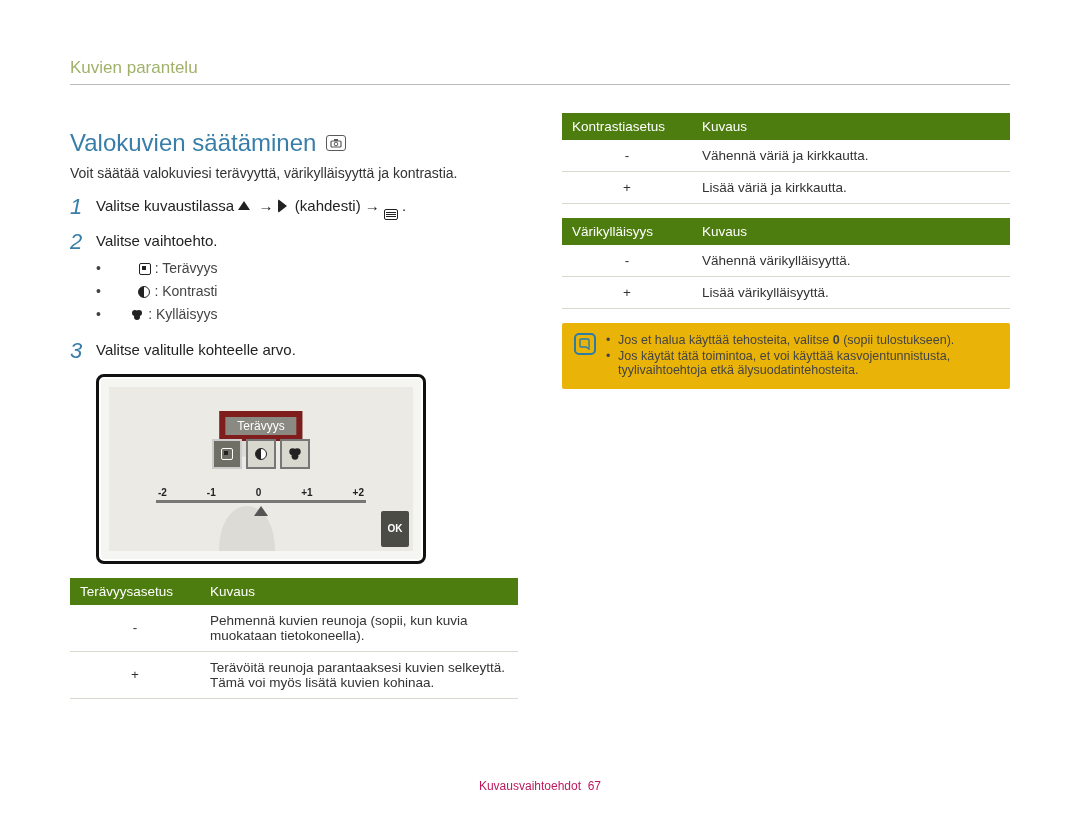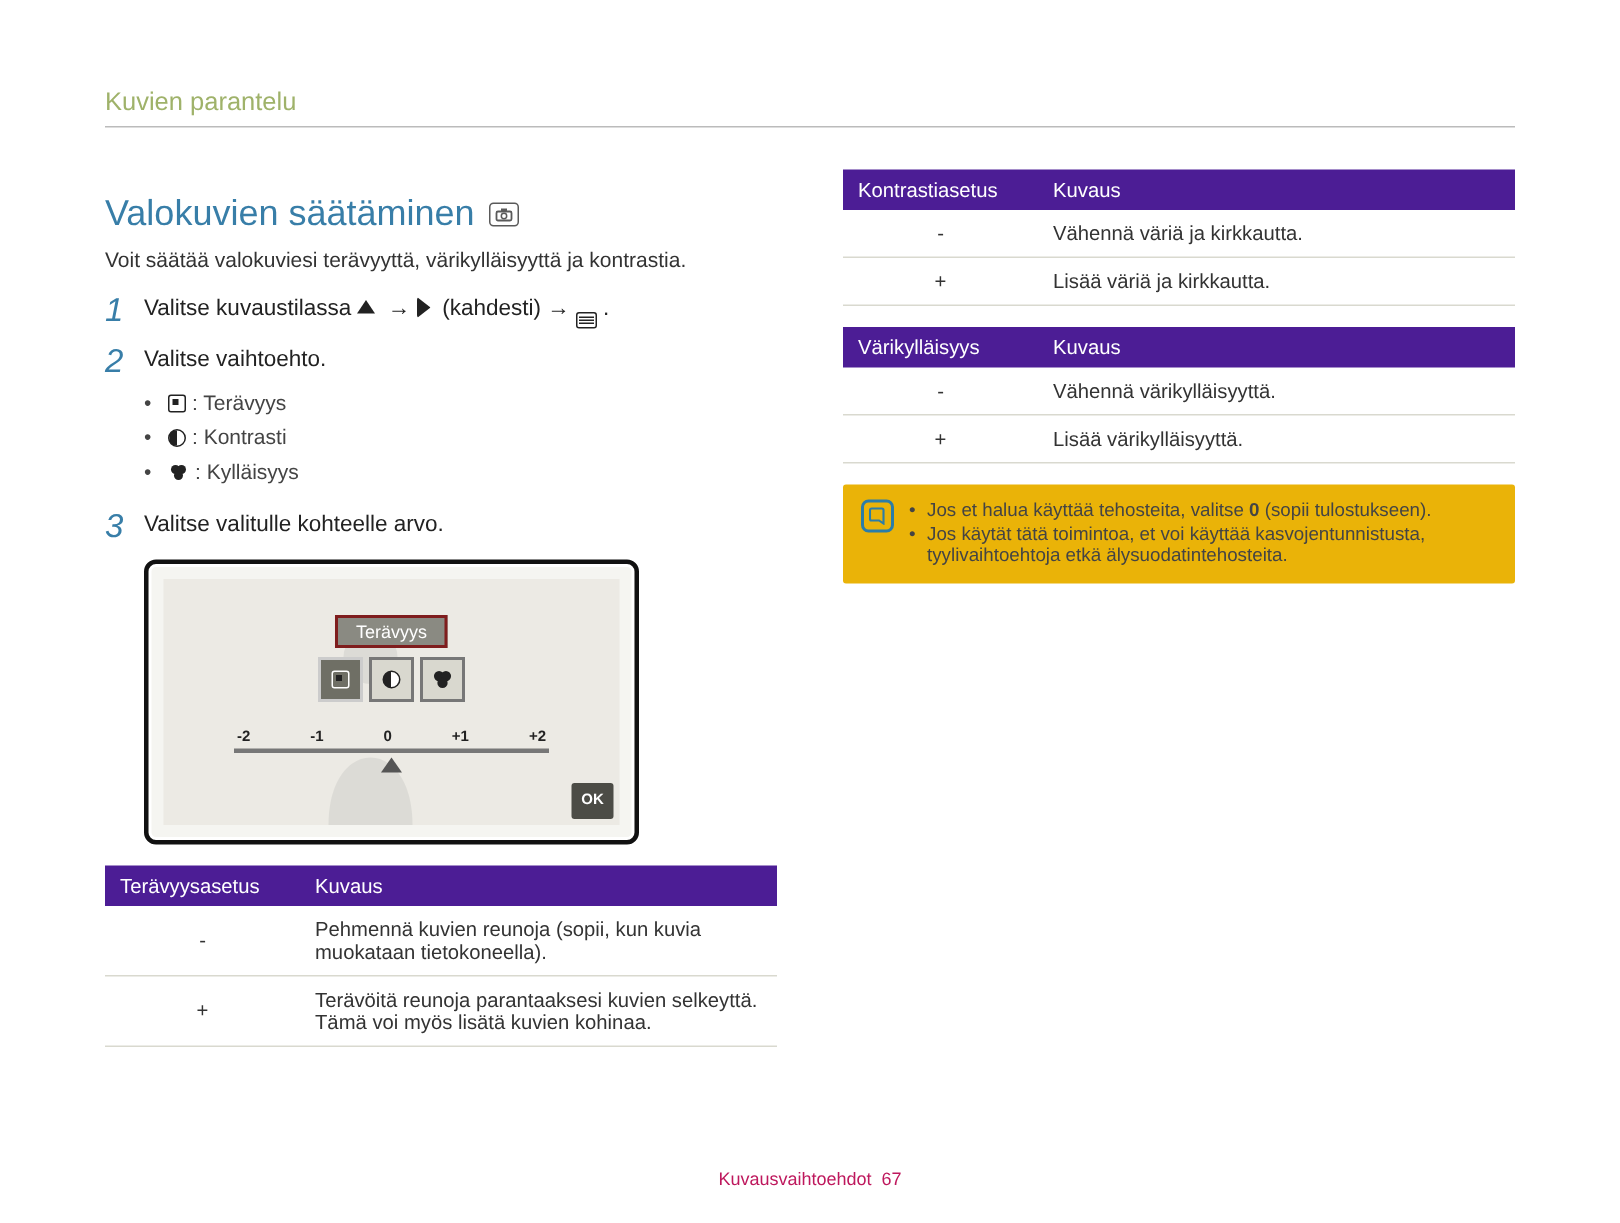--- a/index.html
+++ b/index.html
@@ -74,20 +74,21 @@
   }
   ol.steps .body {
     font-size: 15px;
     color: #222;
     line-height: 1.5;
   }
   .sub-bullets {
     list-style: none;
     padding: 6px 0 0 0;
     margin: 0;
+    text-align: right;
   }
   .sub-bullets li {
     font-size: 14px;
     color: #444;
     padding-left: 16px;
     position: relative;
     margin-bottom: 2px;
   }
   .sub-bullets li::before {
     content: "•";
@@ -131,21 +132,21 @@
     background: #f5f5f1;
     position: relative;
     box-shadow: inset 0 0 0 2px #fff;
   }
   .lcd .inner {
     position: absolute; inset: 10px;
     background: #eceae4;
   }
   .lcd .label {
     position:absolute; top:24px; left:50%; transform:translateX(-50%);
-    font-size:12px; background:#8a8a82; color:#fff; padding:2px 12px; border:2px solid #7f1d1d;
+    font-size:12px; background:#8a8a82; color:#fff; padding:2px 12px; border:6px solid #7f1d1d;
   }
   .lcd .selector{
     position:absolute; top:52px; left:50%; transform:translateX(-50%);
     display:flex; gap:4px;
   }
   .lcd .sel-btn{
     width:30px;height:30px;border:2px solid #777;background:#d9d8cf;
     display:flex;align-items:center;justify-content:center;
   }
   .lcd .sel-btn.active{border:2px solid #ccc;background:#6f6f65;}
@@ -158,32 +159,32 @@
     border-bottom:3px solid #777;padding:0 2px 2px;
   }
   .lcd .scale .marker{
     width:0;height:0;border-left:7px solid transparent;border-right:7px solid transparent;border-bottom:10px solid #555;
     margin: 3px auto 0;
   }
   .lcd .silhouette{
     position:absolute;bottom:0;left:80px;width:120px;height:140px;opacity:.18;
   }
   .lcd .ok{
-    position:absolute;bottom:4px;right:4px;width:28px;height:24px;background:#4c4c46;color:#fff;
+    position:absolute;bottom:4px;right:4px;width:28px;height:36px;background:#4c4c46;color:#fff;
     font-size:10px;font-weight:bold;display:flex;align-items:center;justify-content:center;border-radius:2px;
   }
 
   table.info {
     width: 100%;
     border-collapse: collapse;
     font-size: 13.5px;
     margin-bottom: 14px;
   }
   table.info th {
-    background: #4c1d95;
+    background: #4d7c0f;
     color: #fff;
     font-weight: 400;
     text-align: left;
     padding: 6px 10px;
   }
   table.info th:first-child { width: 130px; }
   table.info td {
     padding: 8px 10px;
     border-bottom: 1px solid #d9d9cf;
     vertical-align: middle;

